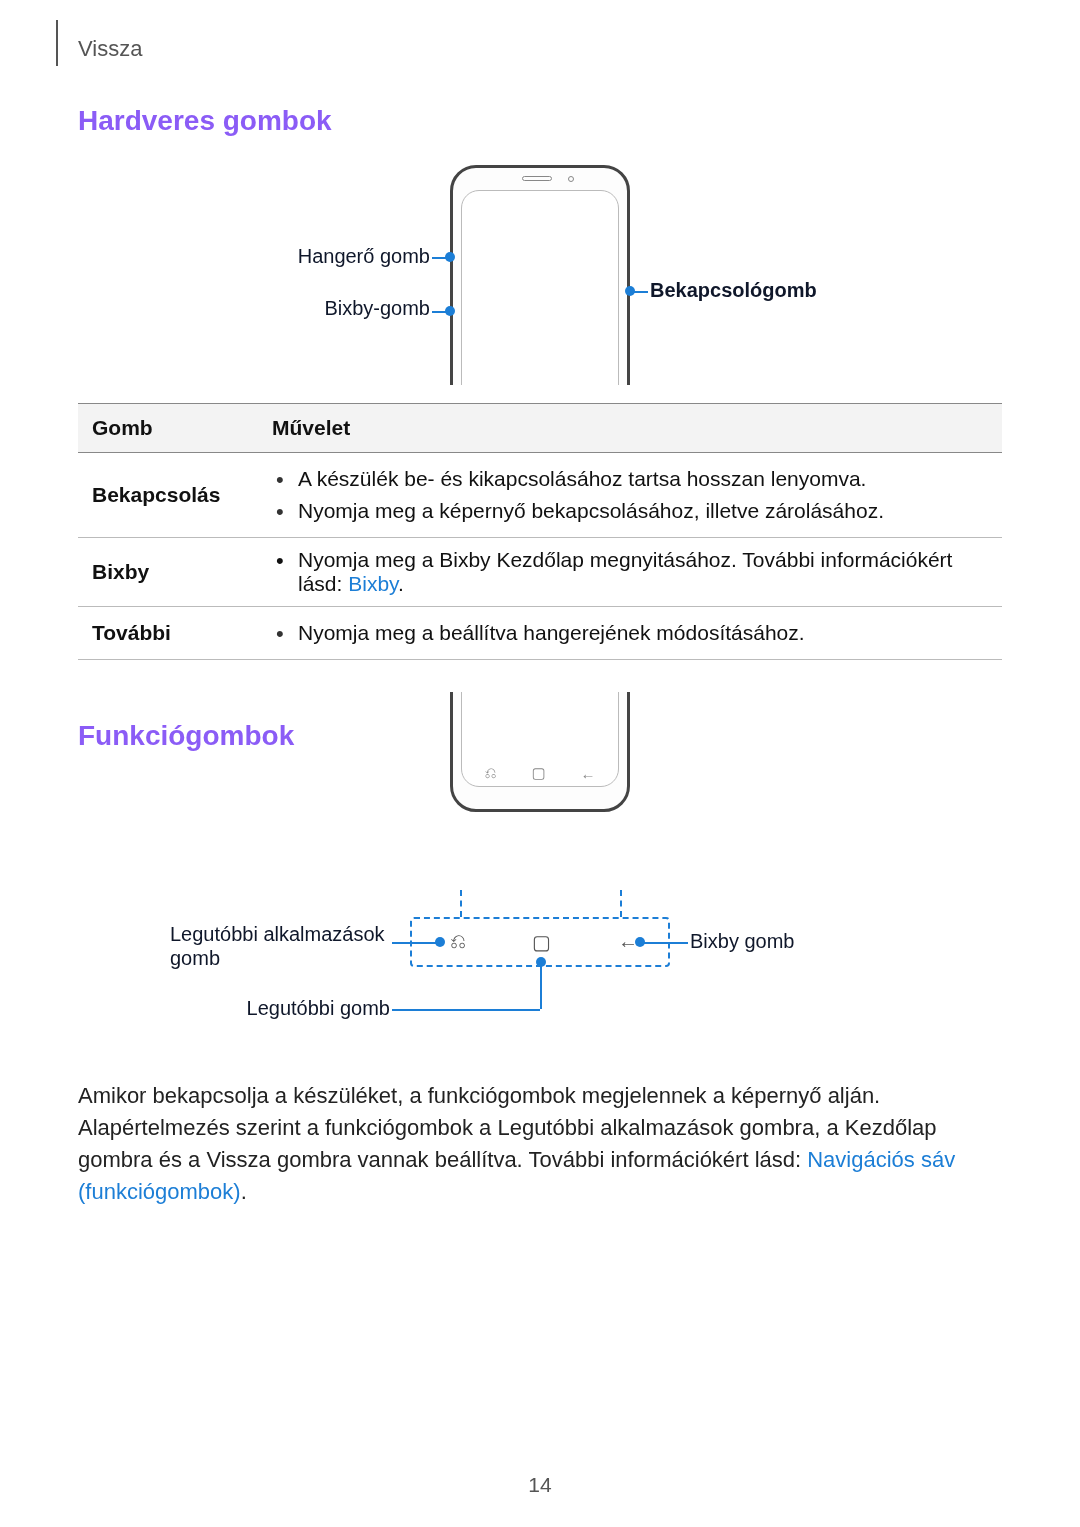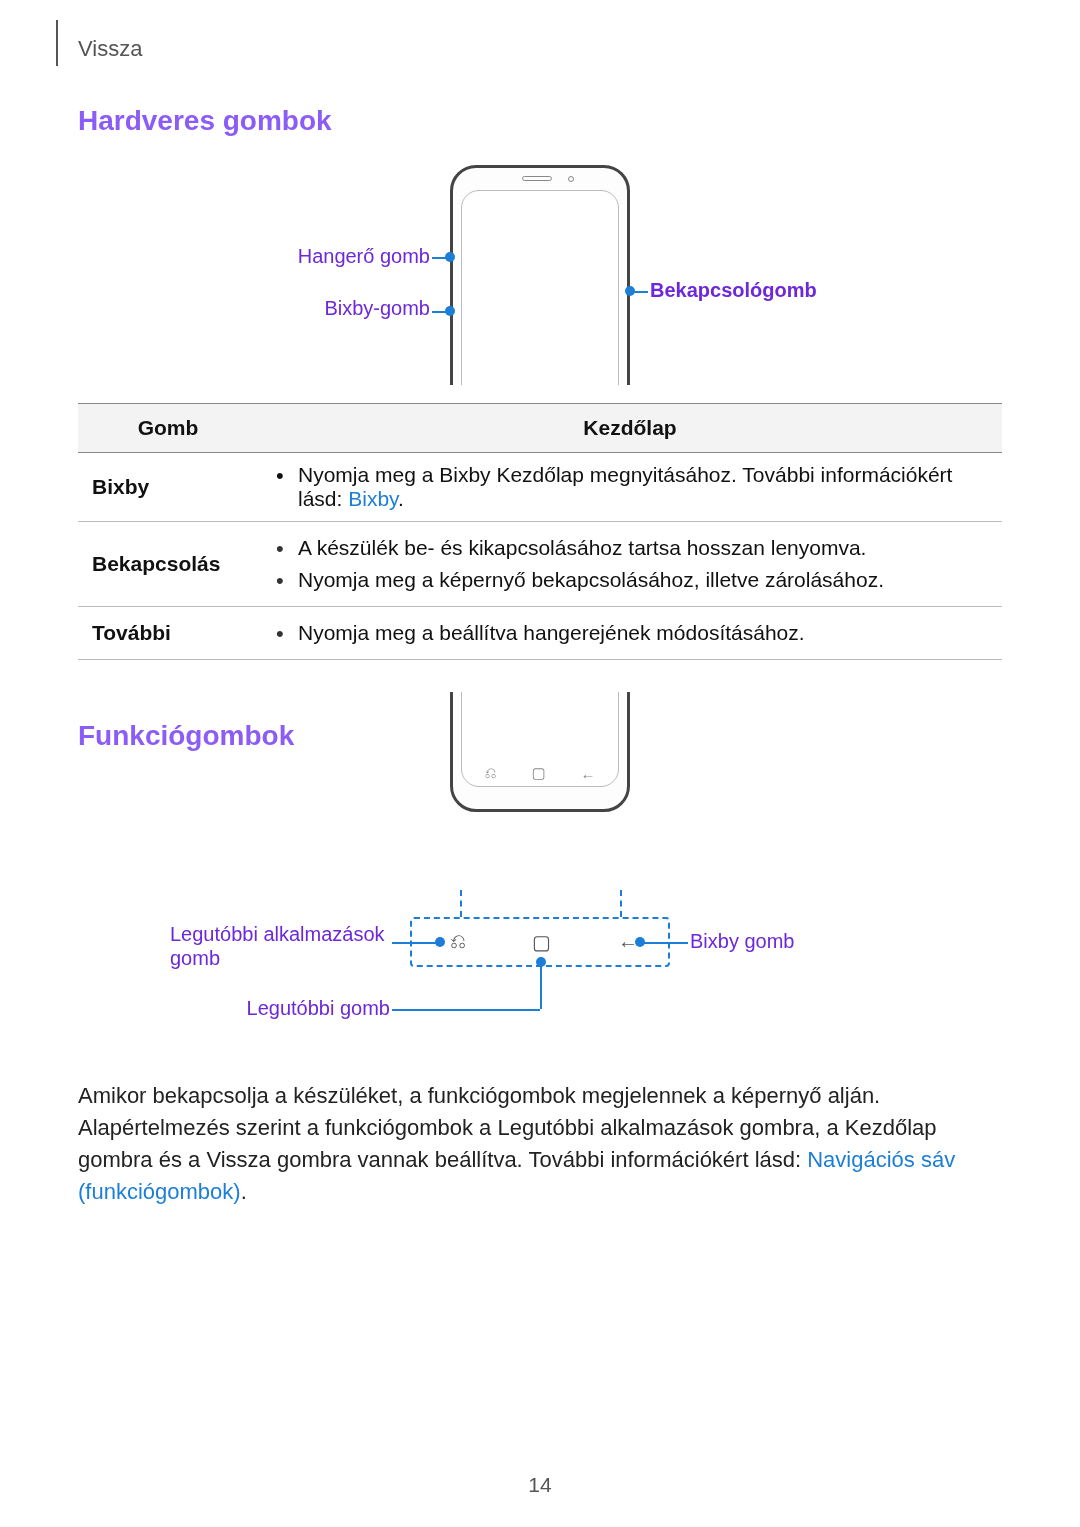--- a/index.html
+++ b/index.html
@@ -94,42 +94,42 @@
     background: #444;
     border-radius: 2px;
   }
   .vol-btn   { left: -5px; top: 55px; height: 70px; }
   .bixby-btn { left: -5px; top: 135px; height: 28px; }
   .pwr-btn   { right: -5px; top: 100px; height: 50px; }
 
   .callout {
     position: absolute;
     font-size: 20px;
-    color: #6d28d9;
+    color: #0f172a;
   }
   .lead {
     position: absolute;
     height: 2px; background: #1c7ed6;
   }
   .dot {
     position: absolute;
     width: 10px; height: 10px;
     background: #1c7ed6;
     border-radius: 50%;
     transform: translate(-50%, -50%);
   }
 
   
   table {
     width: 100%;
     border-collapse: collapse;
     font-size: 21px;
   }
   thead th {
-    text-align: center;
+    text-align: left;
     background: #f3f3f3;
     font-weight: bold;
     padding: 12px 14px;
     border-top: 1px solid #888;
     border-bottom: 1px solid #888;
   }
   tbody td {
     padding: 10px 14px;
     vertical-align: middle;
     border-bottom: 1px solid #bbb;
@@ -239,39 +239,39 @@
 
     <span class="callout" style="left:calc(50% + 110px); top:114px;font-weight:bold;">Bekapcsológomb</span>
     <span class="lead" style="left:calc(50% + 90px); top:126px; width:18px;"></span>
     <span class="dot" style="left:calc(50% + 90px); top:126px;"></span>
   </div>
 
   <table>
     <thead>
       <tr>
         <th class="col-key">Gomb</th>
-        <th>Kezdőlap</th>
+        <th>Művelet</th>
       </tr>
     </thead>
     <tbody>
-      <tr>
-        <td class="col-key">Bixby</td>
-        <td>
-          <div class="nolist">
-            <span>Nyomja meg a Bixby Kezdőlap megnyitásához. További információkért lásd: </span><a class="link">Bixby</a><span>.</span>
-          </div>
-        </td>
-      </tr>
       <tr>
         <td class="col-key" rowspan="1">Bekapcsolás</td>
         <td>
           <ul class="actions">
             <li>A készülék be- és kikapcsolásához tartsa hosszan lenyomva.</li>
             <li>Nyomja meg a képernyő bekapcsolásához, illetve zárolásához.</li>
           </ul>
+        </td>
+      </tr>
+      <tr>
+        <td class="col-key">Bixby</td>
+        <td>
+          <div class="nolist">
+            <span>Nyomja meg a Bixby Kezdőlap megnyitásához. További információkért lásd: </span><a class="link">Bixby</a><span>.</span>
+          </div>
         </td>
       </tr>
       <tr>
         <td class="col-key">További</td>
         <td>
           <ul class="actions">
             <li>Nyomja meg a beállítva hangerejének módosításához.</li>
           </ul>
         </td>
       </tr>

